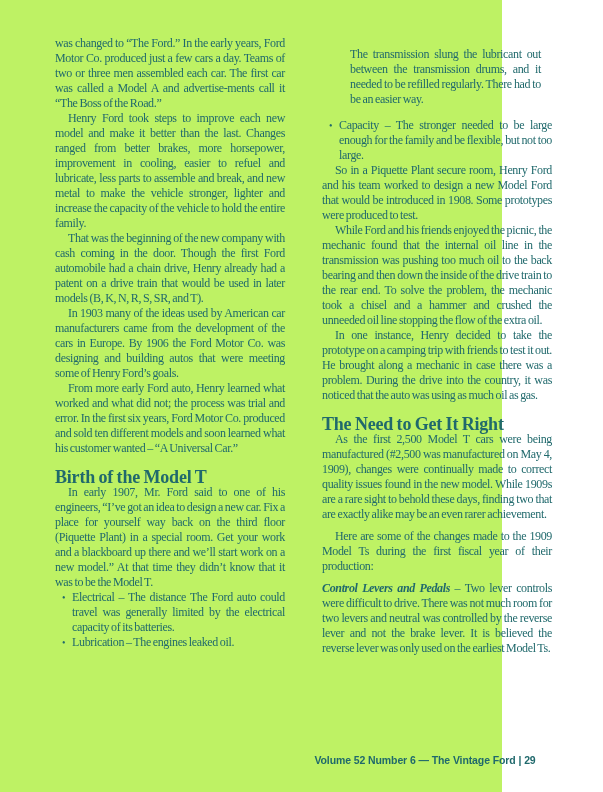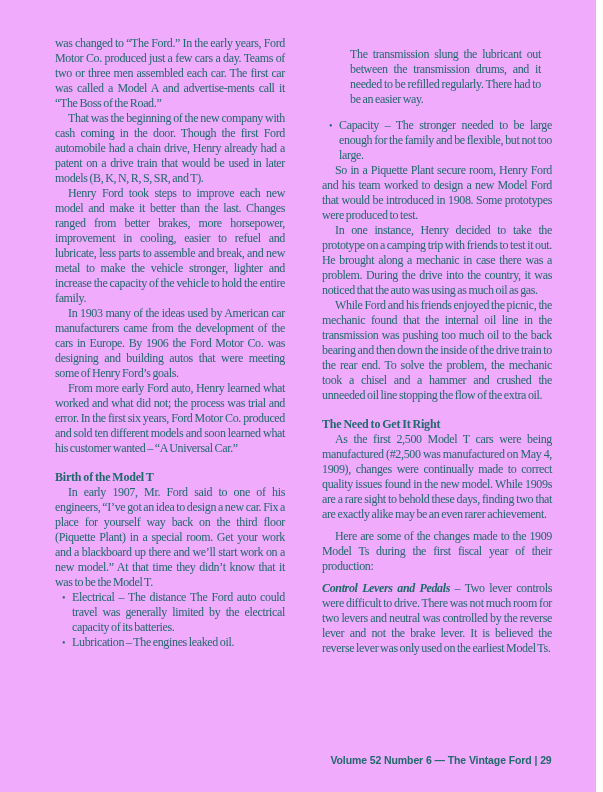--- a/index.html
+++ b/index.html
@@ -2,81 +2,81 @@
 <html><head>
 <meta charset="utf-8">
 <style>
   html,body{margin:0;padding:0;}
   body{
     width:603px;height:792px;
     font-family:"Liberation Serif","DejaVu Serif",serif;
     position:relative;overflow:hidden;
   }
   .page{
-    position:absolute;left:0;top:0;width:596px;height:792px;
-    background:#f0abfc;color:#20696c;
+    position:absolute;left:0;top:0;width:502px;height:792px;
+    background:#bef264;color:#20696c;
   }
   .col{
     position:absolute;top:36px;width:230px;
     font-size:12px;line-height:15px;
     letter-spacing:-0.35px;word-spacing:-0.8px;
     text-align:justify;
   }
   .col1{left:55px;}
   .col2{left:322px;}
   .para{margin:0;}
   .indent{text-indent:13px;}
   .spaced{margin-top:7px;}
   .heading{
-    margin:14px 0 0 0;font-size:12px;font-weight:bold;
+    margin:14px 0 0 0;font-size:18px;font-weight:bold;
     text-align:left;letter-spacing:-0.2px;
   }
   .bullet{margin:0;padding-left:17px;position:relative;}
   .bullet .marker{
     position:absolute;left:7px;top:0;font-size:10px;
   }
   .bullet .term{font-weight:normal;}
   .bullet-cont{margin:11px;padding-left:17px;}
   .lead{font-weight:bold;}
   .footer{
-    position:absolute;left:326px;top:753px;width:230px;
+    position:absolute;left:310px;top:753px;width:230px;
     font-family:"Liberation Sans","DejaVu Sans",sans-serif;
     font-size:10.5px;font-weight:bold;line-height:14px;
     text-align:center;color:#20696c;letter-spacing:-0.1px;
   }
 </style>
 </head>
 <body>
 
 <div class="page">
 
   <div class="col col1">
     <p class="para">was changed to “The Ford.” In the early years, Ford Motor Co. produced just a few cars a day. Teams of two or three men assembled each car. The first car was called a Model A and advertise-ments call it “The Boss of the Road.”</p>
+    <p class="para indent">Henry Ford took steps to improve each new model and make it better than the last. Changes ranged from better brakes, more horsepower, improvement in cooling, easier to refuel and lubricate, less parts to assemble and break, and new metal to make the vehicle stronger, lighter and increase the capacity of the vehicle to hold the entire family.</p>
     <p class="para indent">That was the beginning of the new company with cash coming in the door. Though the first Ford automobile had a chain drive, Henry already had a patent on a drive train that would be used in later models (B, K, N, R, S, SR, and T).</p>
-    <p class="para indent">Henry Ford took steps to improve each new model and make it better than the last. Changes ranged from better brakes, more horsepower, improvement in cooling, easier to refuel and lubricate, less parts to assemble and break, and new metal to make the vehicle stronger, lighter and increase the capacity of the vehicle to hold the entire family.</p>
     <p class="para indent">In 1903 many of the ideas used by American car manufacturers came from the development of the cars in Europe. By 1906 the Ford Motor Co. was designing and building autos that were meeting some of Henry Ford’s goals.</p>
     <p class="para indent">From more early Ford auto, Henry learned what worked and what did not; the process was trial and error. In the first six years, Ford Motor Co. produced and sold ten different models and soon learned what his customer wanted – “A Universal Car.”</p>
     <h3 class="heading">Birth of the Model T</h3>
     <p class="para indent">In early 1907, Mr. Ford said to one of his engineers, “I’ve got an idea to design a new car. Fix a place for yourself way back on the third floor (Piquette Plant) in a special room. Get your work and a blackboard up there and we’ll start work on a new model.” At that time they didn’t know that it was to be the Model T.</p>
     <p class="bullet">
       <span class="marker">•</span><b class="term">Electrical</b><span> – The distance The Ford auto could travel was generally limited by the electrical capacity of its batteries.</span>
     </p>
     <p class="bullet">
       <span class="marker">•</span><b class="term">Lubrication</b><span> – The engines leaked oil.</span>
     </p>
   </div>
 
   <div class="col col2">
     <p class="bullet-cont">The transmission slung the lubricant out between the transmission drums, and it needed to be refilled regularly. There had to be an easier way.</p>
     <p class="bullet">
       <span class="marker">•</span><b class="term">Capacity</b><span> – The stronger needed to be large enough for the family and be flexible, but not too large.</span>
     </p>
     <p class="para indent">So in a Piquette Plant secure room, Henry Ford and his team worked to design a new Model Ford that would be introduced in 1908. Some prototypes were produced to test.</p>
+    <p class="para indent">While Ford and his friends enjoyed the picnic, the mechanic found that the internal oil line in the transmission was pushing too much oil to the back bearing and then down the inside of the drive train to the rear end. To solve the problem, the mechanic took a chisel and a hammer and crushed the unneeded oil line stopping the flow of the extra oil.</p>
     <p class="para indent">In one instance, Henry decided to take the prototype on a camping trip with friends to test it out. He brought along a mechanic in case there was a problem. During the drive into the country, it was noticed that the auto was using as much oil as gas.</p>
-    <p class="para indent">While Ford and his friends enjoyed the picnic, the mechanic found that the internal oil line in the transmission was pushing too much oil to the back bearing and then down the inside of the drive train to the rear end. To solve the problem, the mechanic took a chisel and a hammer and crushed the unneeded oil line stopping the flow of the extra oil.</p>
     <h3 class="heading">The Need to Get It Right</h3>
     <p class="para indent">As the first 2,500 Model T cars were being manufactured (#2,500 was manufactured on May 4, 1909), changes were continually made to correct quality issues found in the new model. While 1909s are a rare sight to behold these days, finding two that are exactly alike may be an even rarer achievement.</p>
     <p class="para indent spaced">Here are some of the changes made to the 1909 Model Ts during the first fiscal year of their production:</p>
     <p class="para spaced">
       <i class="lead">Control Levers and Pedals</i><span> – Two lever controls were difficult to drive. There was not much room for two levers and neutral was controlled by the reverse lever and not the brake lever. It is believed the reverse lever was only used on the earliest Model Ts.</span>
     </p>
   </div>
 
   <div class="footer">Volume 52 Number 6 — The Vintage Ford | 29</div>
 

